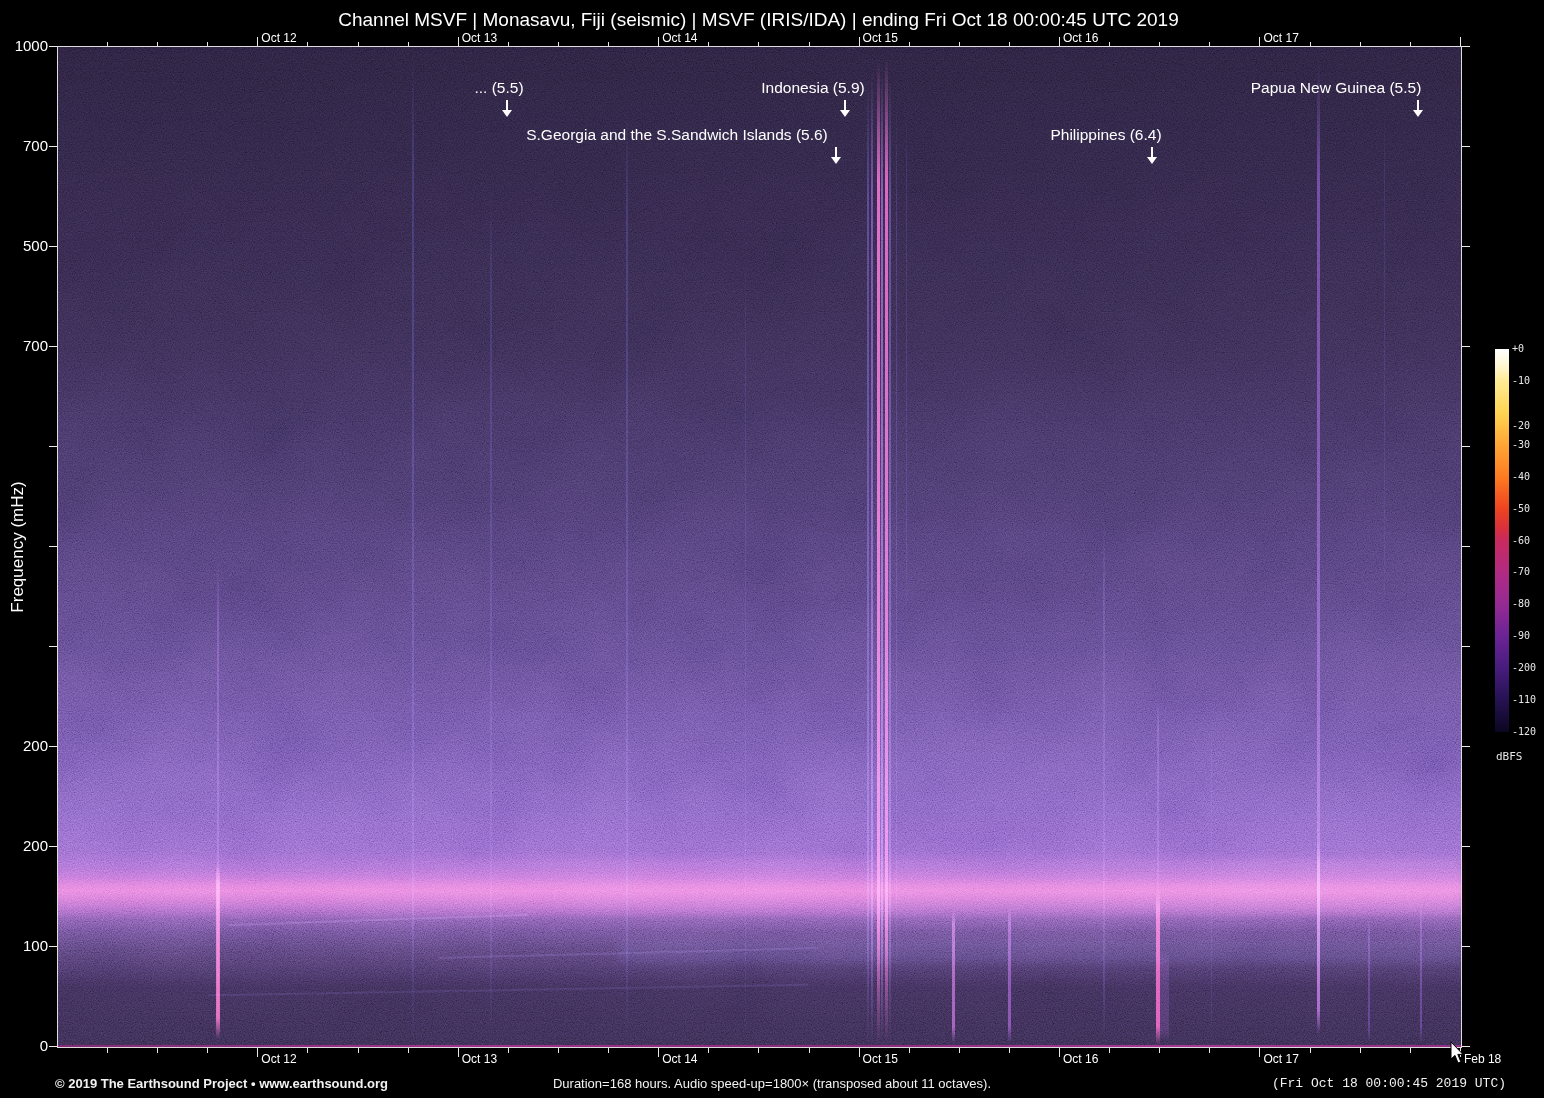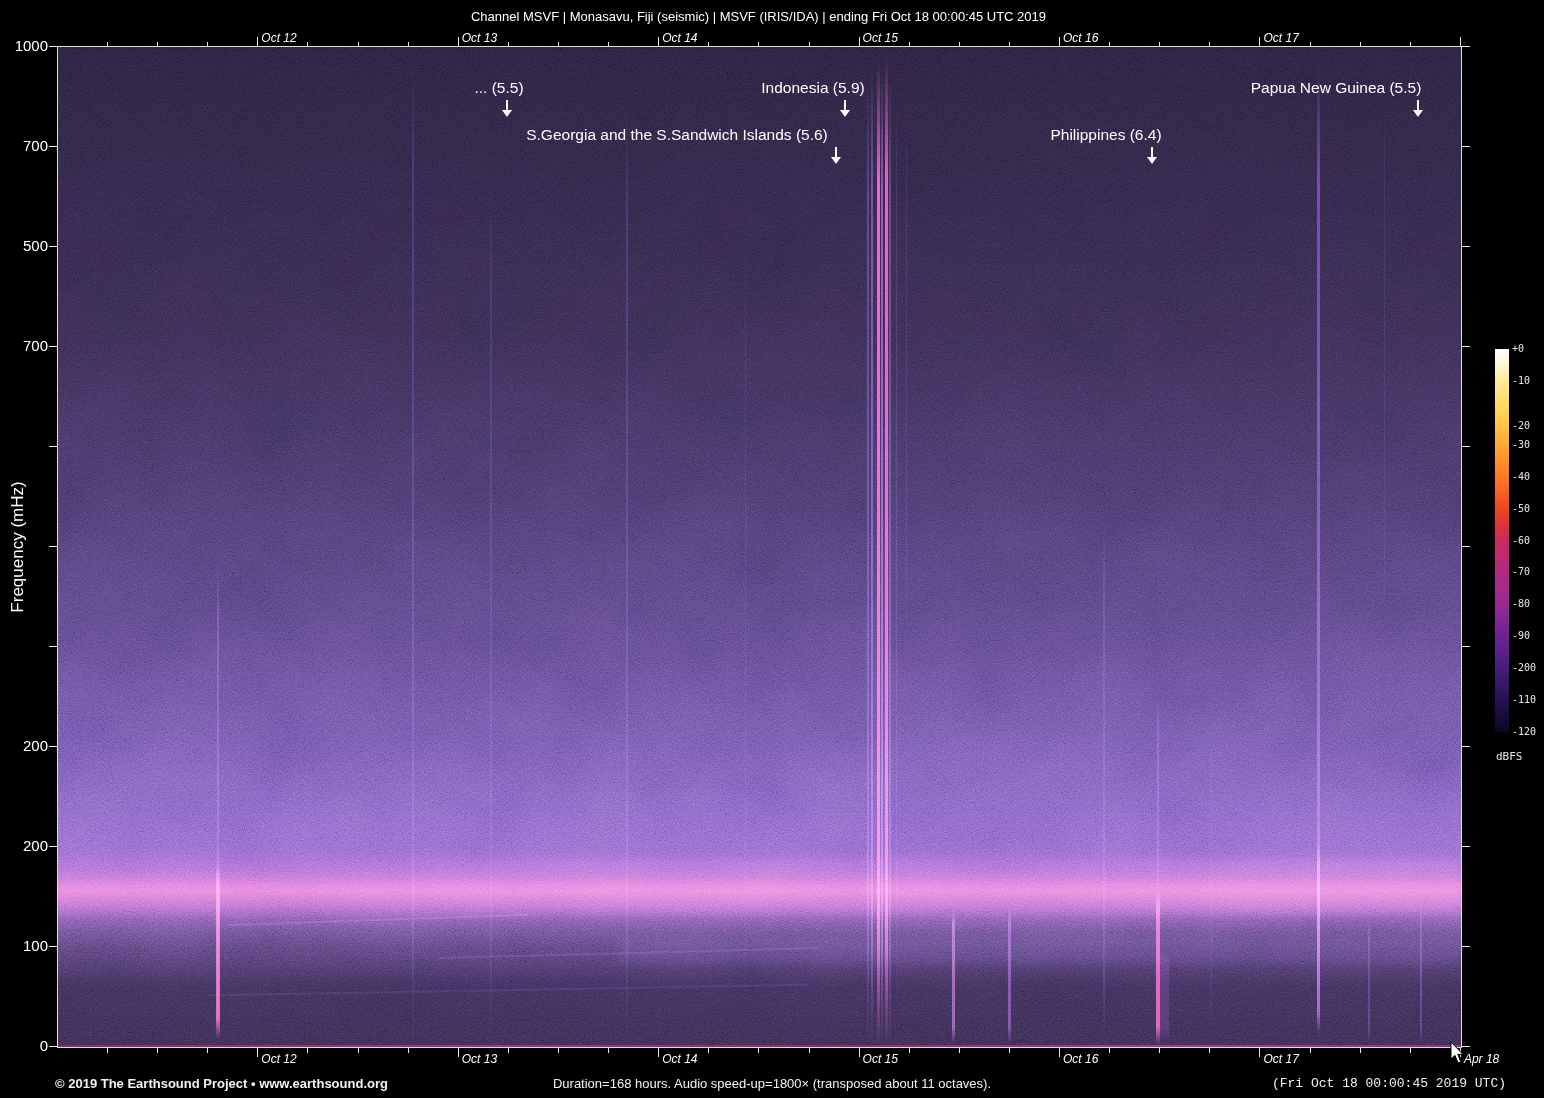--- a/index.html
+++ b/index.html
@@ -1,19 +1,19 @@
 <!DOCTYPE html>
 <html><head>
 <meta charset="utf-8">
 <style>
   html,body{margin:0;padding:0;background:#000;}
   body{width:1544px;height:1098px;position:relative;overflow:hidden;
        font-family:"Liberation Sans",sans-serif;color:#fff;}
   .abs{position:absolute;}
-  #title{left:57px;top:9px;width:1403px;text-align:center;font-size:13px;color:#fff;}
+  #title{left:57px;top:9px;width:1403px;text-align:center;font-size:19px;color:#fff;}
   #plot{left:57px;top:46px;width:1403px;height:1000px;border:1px solid #ddd;box-sizing:content-box;background:
       linear-gradient(180deg,
         #020209 0%, #05050f 25%, #08081f 45%, #100c36 60%, #1b1150 70%,
         #2a1768 76%, #3f1d7a 80%, #5c2488 82%, #8a2f96 83%, #c2419f 83.8%,
         #d44ba4 84.4%, #b03a92 85.2%, #6f2472 86.2%, #3a1548 87.2%,
         #180a28 88.5%, #0a0516 90%, #050310 93.5%, #030208 100%);}
   #plot .layer{position:absolute;left:0;top:0;width:1403px;height:1000px;}
   .noise{mix-blend-mode:screen;opacity:.85;
      -webkit-mask-image:linear-gradient(180deg,rgba(0,0,0,.40) 0%,rgba(0,0,0,.45) 30%,rgba(0,0,0,.70) 60%,rgba(0,0,0,.95) 78%,#000 86%,rgba(0,0,0,.75) 90%,rgba(0,0,0,.5) 94%,rgba(0,0,0,.55) 100%);
      mask-image:linear-gradient(180deg,rgba(0,0,0,.40) 0%,rgba(0,0,0,.45) 30%,rgba(0,0,0,.70) 60%,rgba(0,0,0,.95) 78%,#000 86%,rgba(0,0,0,.75) 90%,rgba(0,0,0,.5) 94%,rgba(0,0,0,.55) 100%);}
@@ -22,21 +22,21 @@
      mask-image:linear-gradient(180deg,transparent 0%,rgba(0,0,0,.4) 45%,rgba(0,0,0,.9) 75%,rgba(0,0,0,.6) 88%,transparent 100%);}
   .band-boost{position:absolute;left:0;width:1403px;top:812px;height:56px;mix-blend-mode:screen;filter:blur(3px);
       background:linear-gradient(90deg,rgba(210,60,160,.10) 0%,rgba(210,60,160,.08) 18%,rgba(215,70,165,.22) 42%,rgba(215,70,165,.18) 55%,rgba(220,80,170,.10) 68%,rgba(225,90,175,.24) 90%,rgba(225,90,175,.20) 100%);}
   .lowband{position:absolute;left:560px;right:0;top:892px;height:24px;background:rgba(65,62,145,.20);filter:blur(3px);mix-blend-mode:screen;}
   .diag{position:absolute;height:2px;mix-blend-mode:screen;}
   .bottom-line{position:absolute;left:0;bottom:0;width:1403px;height:2px;opacity:.9;
       background:linear-gradient(90deg,#8c2a78,#a83390 30%,#92297c 55%,#b0399a 80%,#9a2f86 100%);}
   .streak{position:absolute;mix-blend-mode:screen;filter:blur(.5px);}
   .xtick{position:absolute;width:1px;background:#e8e8e8;}
   .ytick{position:absolute;height:1px;background:#e8e8e8;}
-  .xlab{position:absolute;font-size:12px;color:#fff;white-space:nowrap;font-style:italic;}
+  .xlab{position:absolute;font-size:12px;color:#fff;white-space:nowrap;}
   .ylab{position:absolute;width:48px;text-align:right;font-size:15px;color:#fff;height:18px;line-height:18px;}
   #ytitle{left:-252px;top:537px;width:540px;text-align:center;font-size:17px;color:#fff;
       transform:rotate(-90deg);transform-origin:center;}
   #colorbar{left:1495px;top:349px;width:14px;height:383px;}
   .cblab{position:absolute;left:1512px;font-family:"DejaVu Sans Mono",monospace;font-size:10px;color:#e8e8e8;white-space:nowrap;}
   #cbunit{left:1496px;top:750px;font-family:"DejaVu Sans Mono",monospace;font-size:11px;color:#e8e8e8;}
   .annot{position:absolute;font-size:15.5px;color:#fff;white-space:nowrap;transform:translateX(-50%);}
   .arrow{position:absolute;width:10px;transform:translateX(-50%);}
   .arrow .stem{margin:0 auto;width:2px;height:10px;background:#fff;}
   .arrow .head{width:0;height:0;margin:0 auto;border:5px solid transparent;border-top:7px solid #fff;border-bottom:none;}
@@ -169,21 +169,21 @@
     <div class="xtick" style="left: 1059.04px; top: 37px; height: 9px;"></div>
     <div class="xtick" style="left: 1059.04px; top: 1048px; height: 9px;"></div>
     <div class="xlab" style="left: 1063.04px; top: 31px;">Oct 16</div>
     <div class="xlab" style="left: 1063.04px; top: 1052px;">Oct 16</div>
     <div class="xtick" style="left: 1259.47px; top: 37px; height: 9px;"></div>
     <div class="xtick" style="left: 1259.47px; top: 1048px; height: 9px;"></div>
     <div class="xlab" style="left: 1263.47px; top: 31px;">Oct 17</div>
     <div class="xlab" style="left: 1263.47px; top: 1052px;">Oct 17</div>
     <div class="xtick" style="left: 1459.9px; top: 37px; height: 9px;"></div>
     <div class="xtick" style="left: 1459.9px; top: 1048px; height: 9px;"></div>
-    <div class="xlab" style="left: 1463.9px; top: 1052px;">Apr 18</div>
+    <div class="xlab" style="left: 1463.9px; top: 1052px;">Feb 18</div>
     <div class="ytick" style="left: 49px; top: 46px; width: 8px;"></div>
     <div class="ytick" style="left: 1462px; top: 46px; width: 8px;"></div>
     <div class="ytick" style="left: 49px; top: 146px; width: 8px;"></div>
     <div class="ytick" style="left: 1462px; top: 146px; width: 8px;"></div>
     <div class="ytick" style="left: 49px; top: 246px; width: 8px;"></div>
     <div class="ytick" style="left: 1462px; top: 246px; width: 8px;"></div>
     <div class="ytick" style="left: 49px; top: 346px; width: 8px;"></div>
     <div class="ytick" style="left: 1462px; top: 346px; width: 8px;"></div>
     <div class="ytick" style="left: 49px; top: 746px; width: 8px;"></div>
     <div class="ytick" style="left: 1462px; top: 746px; width: 8px;"></div>

